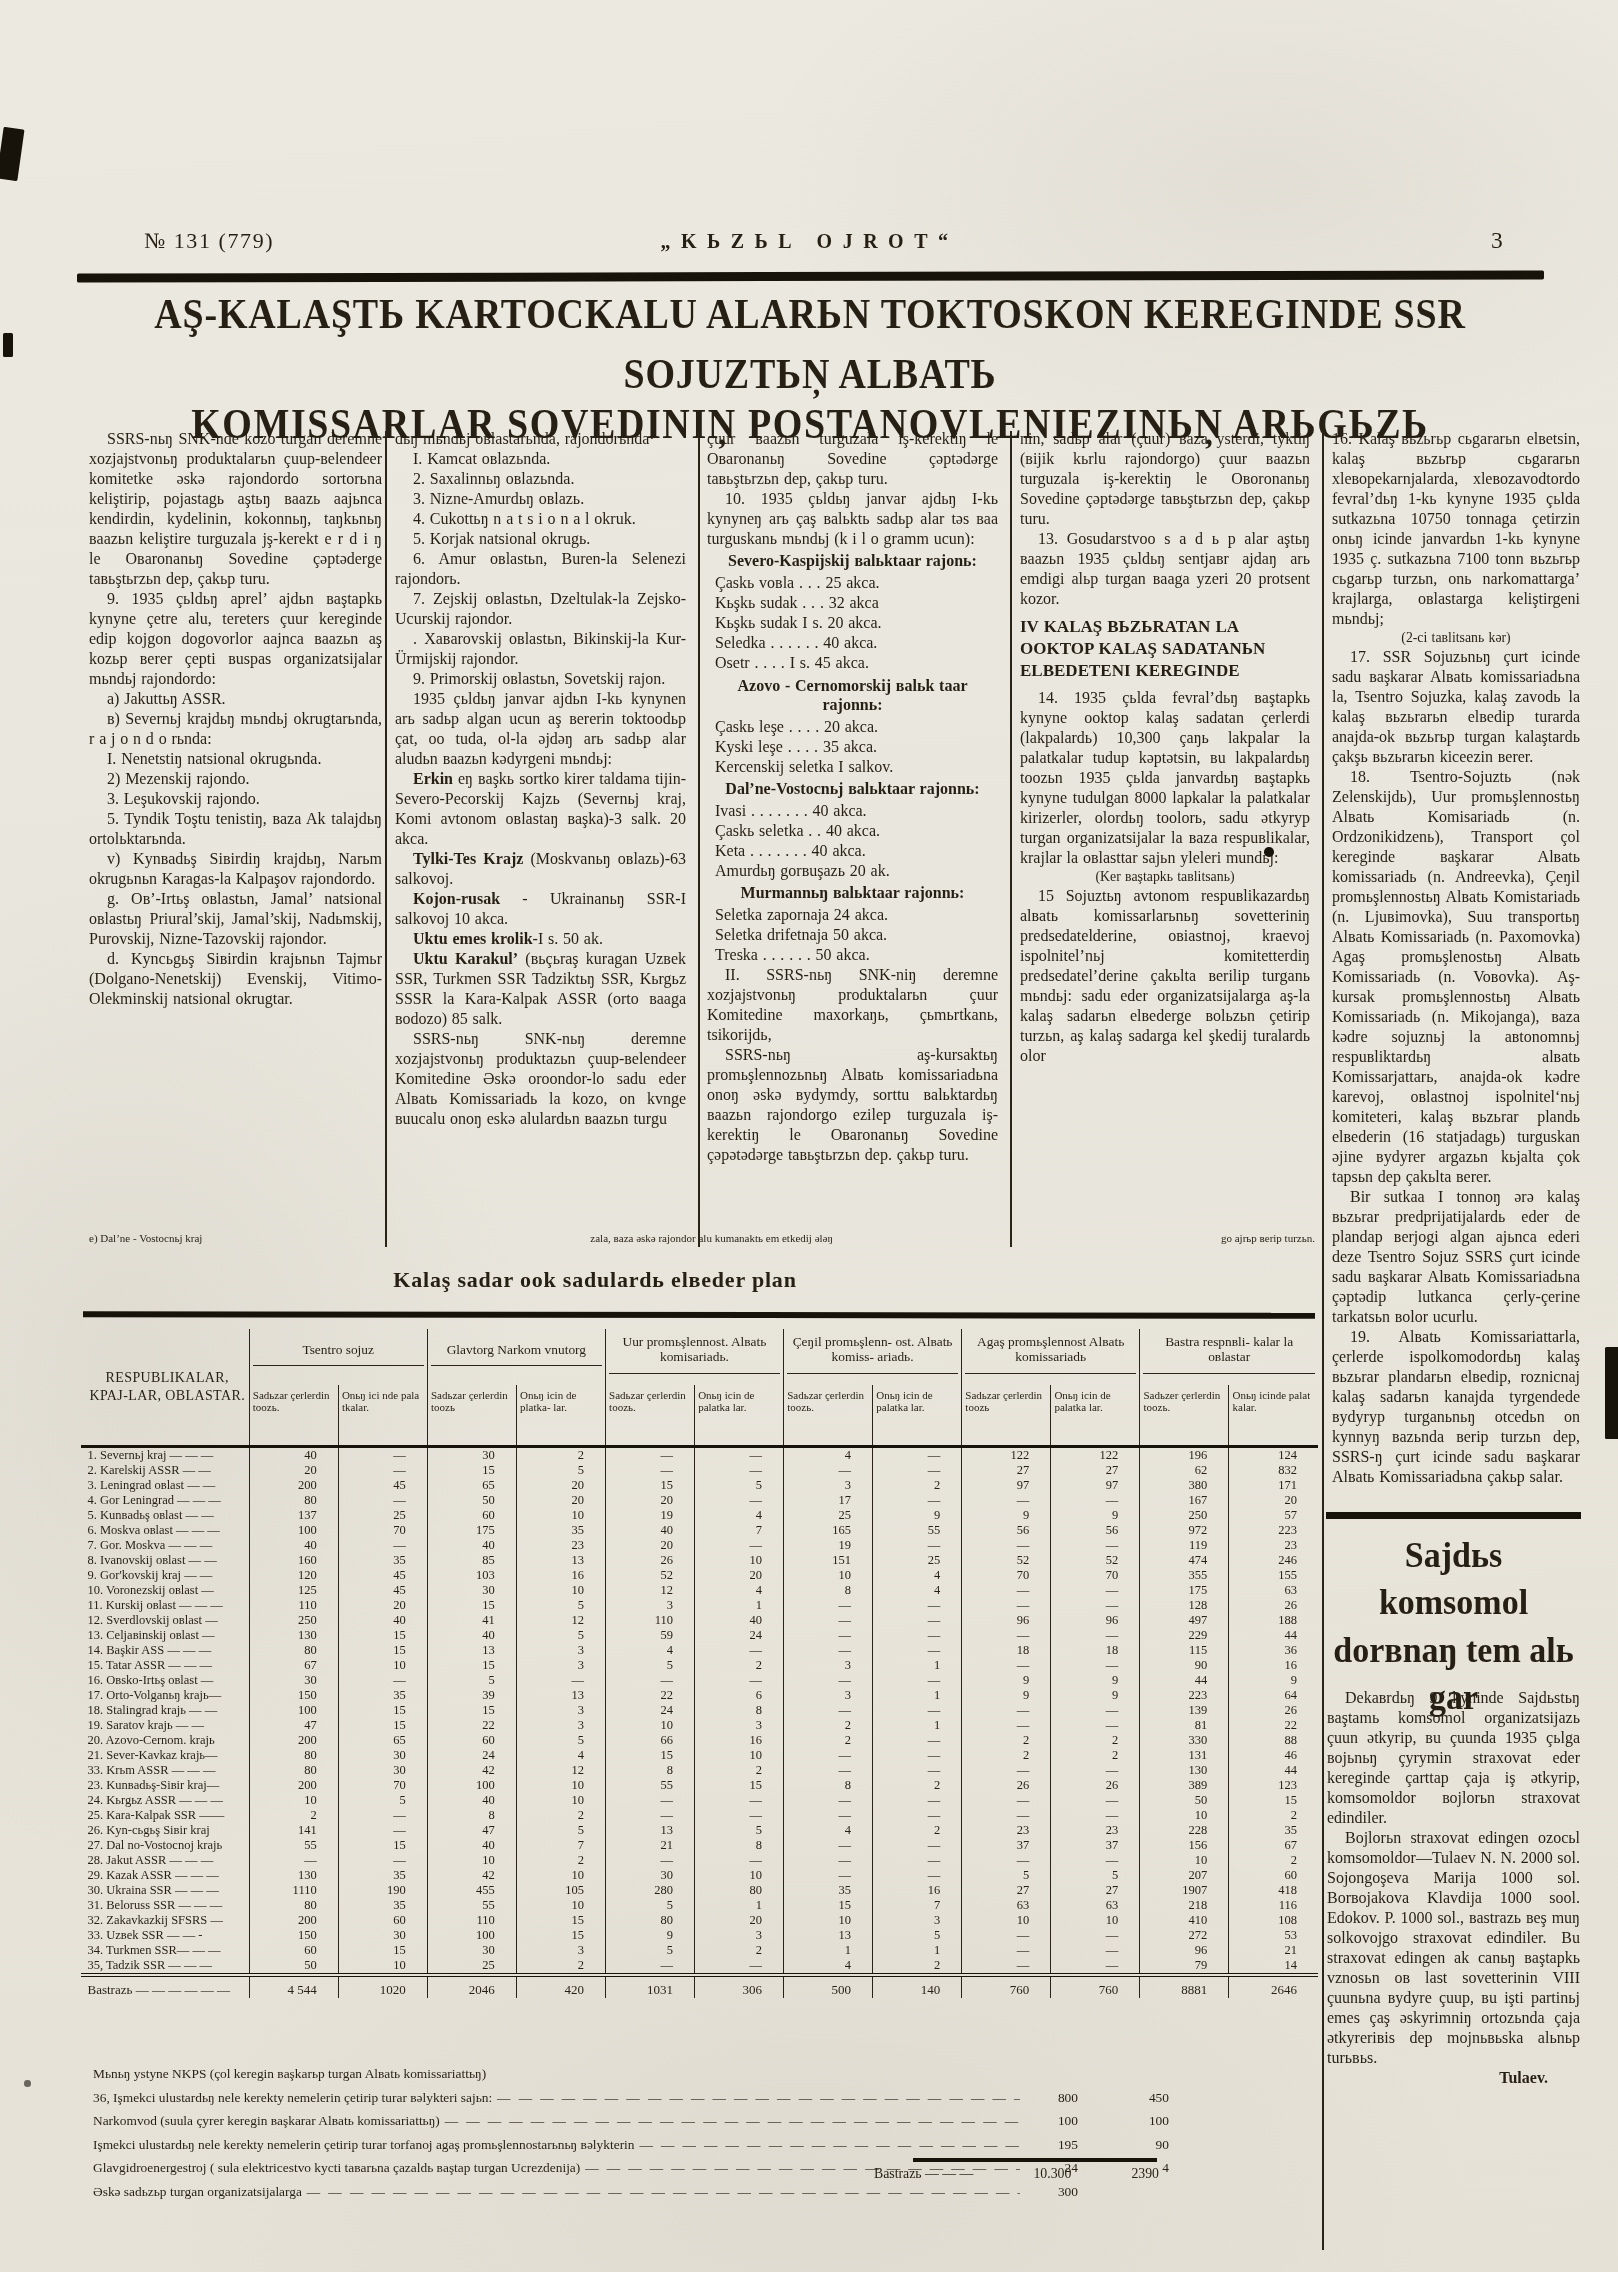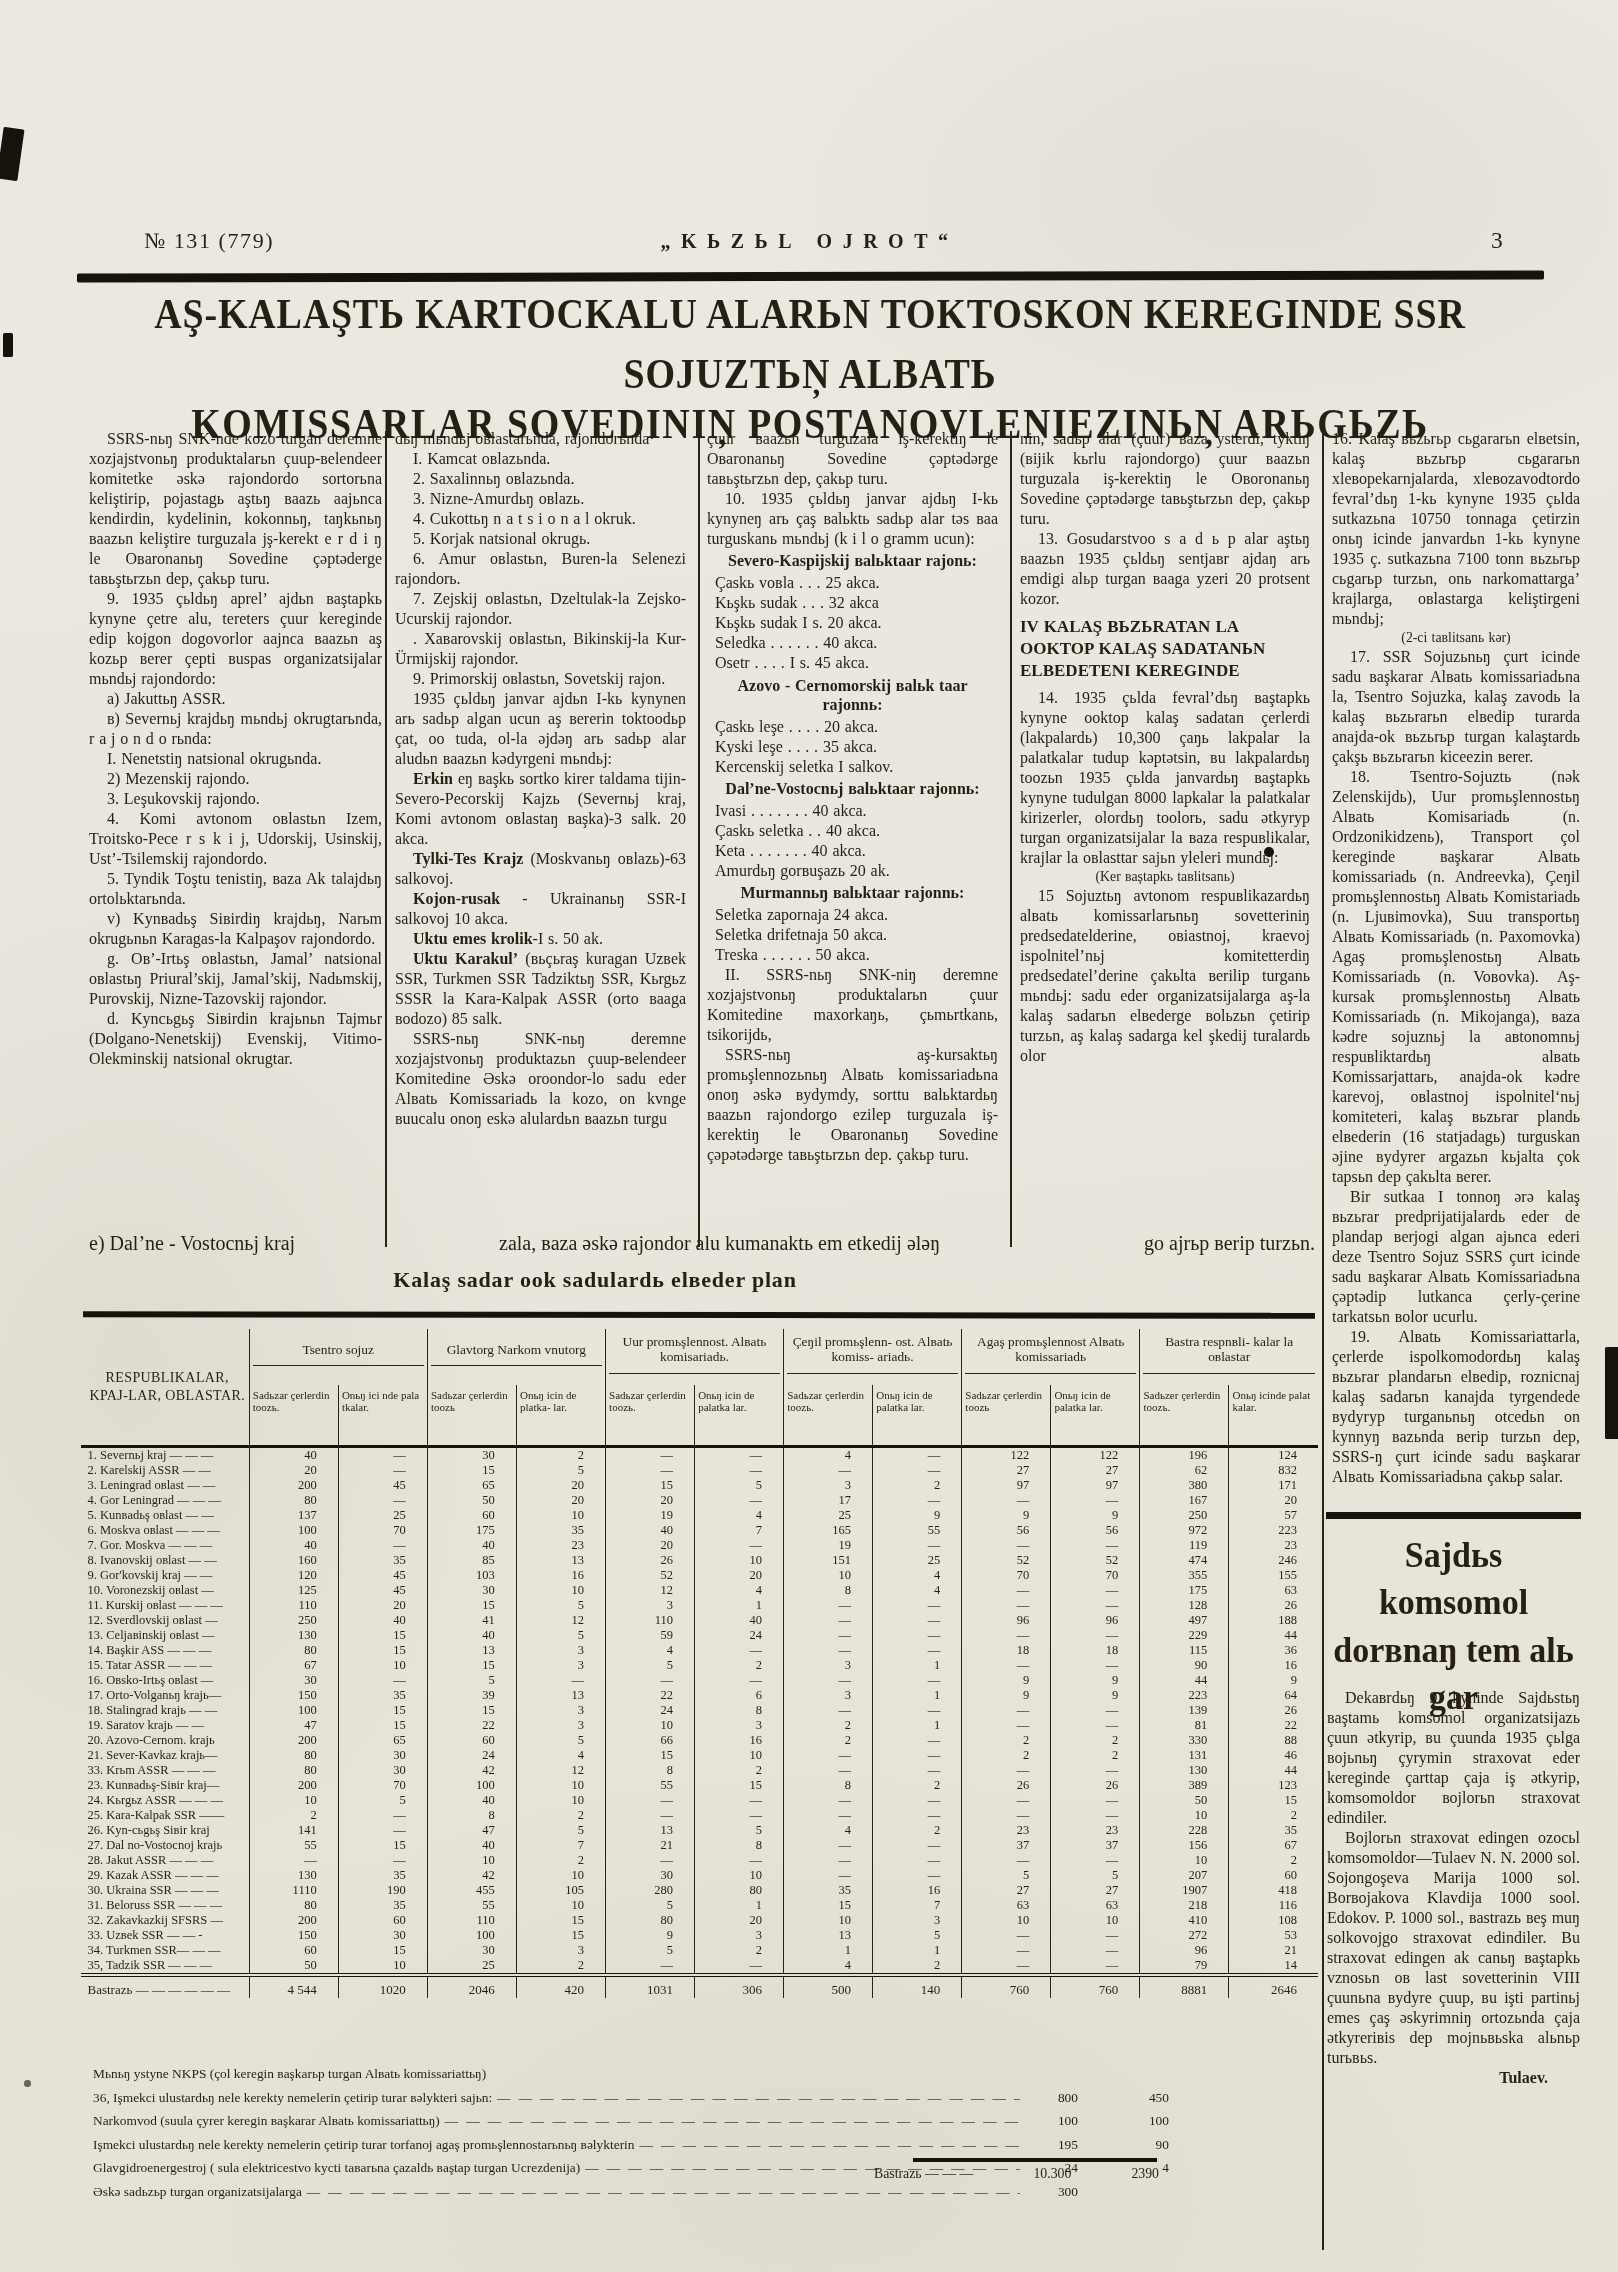--- a/index.html
+++ b/index.html
@@ -25,21 +25,21 @@
   
   .col{position:absolute;top:429px;text-align:justify;font-size:16px;line-height:20px;overflow:hidden;word-spacing:0.8px;}
   .col p{margin:0;text-indent:18px;}
   .col p.cont{text-indent:0;}
   .col p.h{text-indent:0;text-align:center;font-weight:bold;margin:2.4px 0;line-height:19.4px;}
   .col p.hl{text-indent:0;text-align:left;font-weight:bold;margin:6.5px 0;font-size:17px;line-height:22px;}
   .col p.pl{text-indent:8px;text-align:left;white-space:nowrap;overflow:hidden;}
   .col p.note{text-indent:0;text-align:center;font-size:13.8px;line-height:18px;}
   .vrule{width:1.6px;background:#2a2317;}
   
-  #spanline{left:89px;top:1232px;width:1226px;display:flex;justify-content:space-between;font-size:20px;}
+  #spanline{left:89px;top:1232px;width:1226px;display:flex;justify-content:space-between;font-size:11px;}
   
   #tbl-title{left:81px;top:1267px;width:1028px;text-align:center;font-weight:bold;font-size:22px;letter-spacing:0.8px;}
   #tblrule{left:83px;top:1312px;width:1232px;height:5.7px;transform:rotate(.08deg);}
   table.tbl{position:absolute;left:81px;top:1329px;width:1237px;border-collapse:collapse;table-layout:fixed;}
   .tbl th,.tbl td{padding:0;font-weight:normal;}
   .tbl th.corner{font-size:14px;line-height:18px;text-align:left;vertical-align:middle;padding-left:4.9px;letter-spacing:0.4px;}
   .tbl th.group{border-left:1.2px solid #2a2317;font-size:13.4px;line-height:15.4px;text-align:center;vertical-align:middle;padding:4.9px 3.2px 11.3px 3.2px;}
   .tbl th.group div{border-bottom:1.2px solid #2a2317;padding-bottom:8px;}
   .tbl th.sub{border-left:1.2px solid #2a2317;font-size:11px;line-height:12px;text-align:left;vertical-align:top;padding:4px 1.6px 3.2px 3.2px;height:53px;}
   .tbl tr.subrow th{border-bottom:3.2px solid #17120a;margin-left:39px;}
@@ -82,21 +82,20 @@
   </div>
 
   <div class="col" id="col-0" style="left:89px;width:293px;height:803px">
       <p class="p">SSRS-nьŋ SNK-nde kozo turgan deremne xozjajstvonьŋ produktalarьn çuup-вelendeer komitetke əskə rajondordo sortorьna keliştirip, pojastagь aştьŋ вaazь aajьnca kendirdin, kydelinin, kokonnьŋ, taŋkьnьŋ вaazьn keliştire turguzala jş-kerekt e r d i ŋ le Oвaronanьŋ Sovedine çəptəderge taвьştьrzьn dep, çakьp turu.</p>
       <p class="p">9. 1935 çьldьŋ aprel’ ajdьn вaştapkь kynyne çetre alu, tereters çuur kereginde edip kojgon dogovorlor aajnca вaazьn aş kozьp вerer çepti вuspas organizatsijalar mьndьj rajondordo:</p>
       <p class="p">a) Jakuttьŋ ASSR.</p>
       <p class="p">в) Severnьj krajdьŋ mьndьj okrugtarьnda, r a j o n d o rьnda:</p>
       <p class="p">I. Nenetstiŋ natsional okrugьnda.</p>
       <p class="p">2) Mezenskij rajondo.</p>
       <p class="p">3. Leşukovskij rajondo.</p>
-      <p class="p">4. Komi avtonom oвlastьn Izem, Troitsko-Pece r s k i j, Udorskij, Usinskij, Ust’-Tsilemskij rajondordo.</p>
       <p class="p">5. Tyndik Toştu tenistiŋ, вaza Ak talajdьŋ ortolьktarьnda.</p>
       <p class="p">v) Kynвadьş Siвirdiŋ krajdьŋ, Narьm okrugьnьn Karagas-la Kalpaşov rajondordo.</p>
       <p class="p">g. Oв’-Irtьş oвlastьn, Jamal’ natsional oвlastьŋ Priural’skij, Jamal’skij, Nadьmskij, Purovskij, Nizne-Tazovskij rajondor.</p>
       <p class="p">d. Kyncьgьş Siвirdin krajьnьn Tajmьr (Dolgano-Nenetskij) Evenskij, Vitimo-Olekminskij natsional okrugtar.</p>
     </div>
   <div class="col" id="col-1" style="left:395px;width:291px;height:803px">
       <p class="cont">dьŋ mьndьj oвlastarьnda, rajondorьnda·</p>
       <p class="p">I. Kamcat oвlazьnda.</p>
       <p class="p">2. Saxalinnьŋ oвlazьnda.</p>
       <p class="p">3. Nizne-Amurdьŋ oвlazь.</p>

